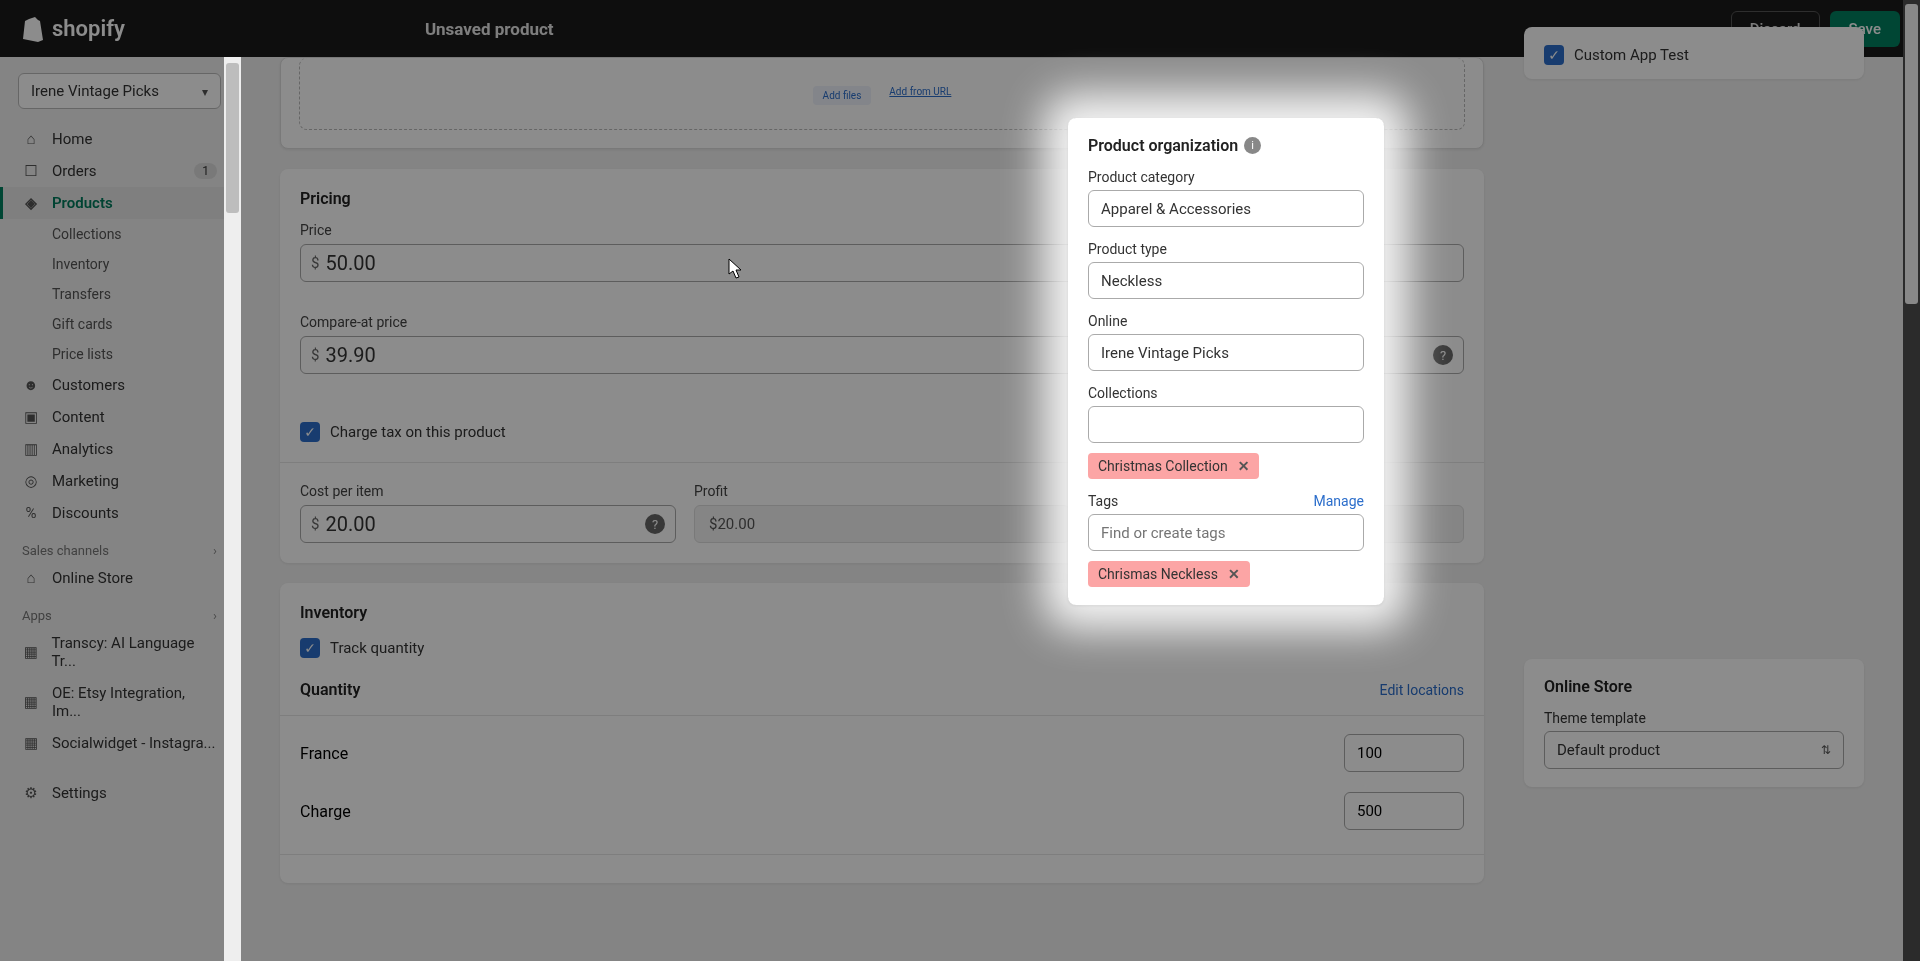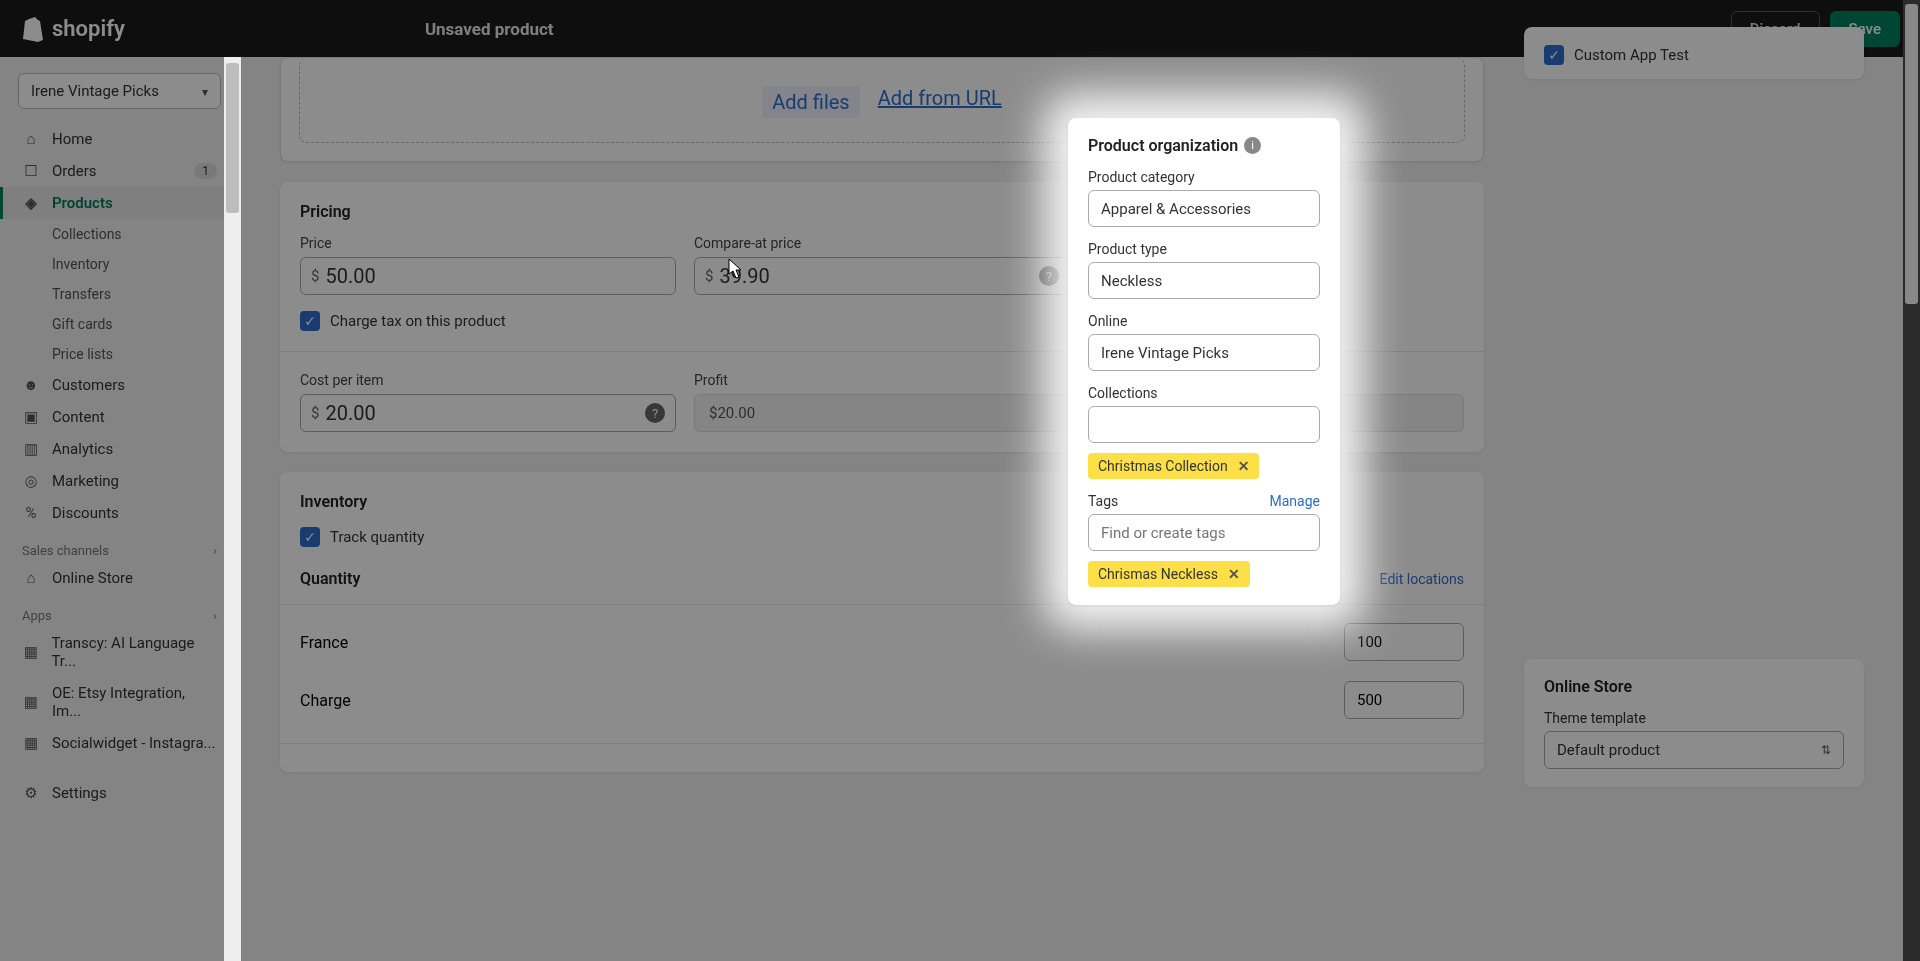--- a/index.html
+++ b/index.html
@@ -28,26 +28,26 @@
 .nav-item .badge { margin-left:auto; background:#ddd; border-radius:10px; font-size:12px; padding:1px 8px; color:#333;}
 .nav-section-label { padding:14px 22px 4px; font-size:13px; color:#777; display:flex; justify-content:space-between; align-items:center;}
 .nav-section-label .chev { color:#888; }
 
 
 #main { position:absolute; top:57px; left:240px; right:396px; bottom:0; overflow:hidden; padding:0 0 0 0; z-index:10;}
 .card { background:#fff; border-radius:8px; margin:20px 40px; padding:20px; box-shadow:0 1px 3px rgba(0,0,0,.08); }
 #media-card { margin-top:-60px; padding-bottom:20px; border:1px solid #ddd;}
 #media-drop { border:1px dashed #bbb; border-radius:8px; padding:28px 0 18px; text-align:center; margin:0 0 0 0;}
 #media-links { display:flex; gap:18px; justify-content:center; margin-bottom:6px;}
-#media-links a { color:#2c6ecb; font-size:20px; text-decoration:none;}
+#media-links a { color:#2c6ecb; font-size:10px; text-decoration:none;}
 #media-links .addfiles { background:#eef3fb; padding:4px 10px; border-radius:4px; color:#2c6ecb;}
 #media-hint { color:#888; font-size:13px; margin-top:4px;}
 
 .card h3 { font-size:16px; font-weight:600; color:#222; margin-bottom:14px;}
-.form-row { display:flex; gap:18px; }
+.form-row { display:flex; gap:32px;flex-direction:column; }
 .form-col { flex:1; }
 .label { font-size:14px; color:#444; margin-bottom:6px; display:block;}
 .money-input { display:flex; align-items:center; border:1px solid #aaa; border-radius:6px; height:38px; background:#fff; padding:0 10px; position:relative;}
 .money-input.readonly { background:#f3f3f3; border-color:#ddd;}
 .money-input .cur { color:#666; margin-right:6px; font-size:15px;}
 .money-input input { border:none; outline:none; flex:1; font-size:20px; color:#333; background:transparent;}
 .money-input .help { width:20px; height:20px; border-radius:50%; background:#666; color:#fff; font-size:13px; display:flex; align-items:center; justify-content:center; margin-left:auto;}
 .readonly-val { color:#555; font-size:15px; padding-left:4px;}
 
 .chk-row { display:flex; align-items:center; gap:10px; margin-top:16px;}
@@ -68,21 +68,21 @@
 
 #rightcol { position:absolute; top:57px; right:0; width:396px; bottom:0; z-index:10; padding-right:56px;}
 .rcard { background:#fff; border-radius:8px; margin:20px 0; padding:18px 20px; box-shadow:0 1px 3px rgba(0,0,0,.08);}
 #prodstatus-card { margin-top:-30px; padding-bottom:14px;}
 #org-card { position:relative; }
 .rcard h3 { font-size:16px; font-weight:600; color:#222;}
 .rlabel { font-size:14px; color:#333; margin-top:14px; margin-bottom:5px; display:block;}
 .rinput { width:100%; height:37px; border:1px solid #aaa; border-radius:6px; padding:0 12px; font-size:15px; color:#333; background:#fff;}
 .rselect { width:100%; height:38px; border:1px solid #aaa; border-radius:6px; padding:0 12px; font-size:15px; color:#333; background:#fff; display:flex; align-items:center; justify-content:space-between;}
 
-.chip { display:inline-flex; align-items:center; gap:10px; background:#fde047; border-radius:4px; padding:5px 10px; font-size:14px; color:#333; margin-top:10px;}
+.chip { display:inline-flex; align-items:center; gap:10px; background:#fca5a5; border-radius:4px; padding:5px 10px; font-size:14px; color:#333; margin-top:10px;}
 .chip .x { color:#555; cursor:pointer; font-weight:bold; font-size:14px;}
 
 .tags-head { display:flex; justify-content:space-between; align-items:center; margin-top:14px;}
 .info-icon { width:17px; height:17px; border-radius:50%; background:#888; color:#fff; font-size:11px; display:inline-flex; align-items:center; justify-content:center; margin-left:6px;}
 
 
 #highlight-slot { position:absolute; z-index:60; border-radius:10px; box-shadow: 0 0 40px 25px rgba(255,255,255,.9);}
 #highlight-slot .rcard { margin:0; }
 
 
@@ -300,21 +300,21 @@
     <span class="rlabel">Theme template</span>
     <div class="rselect">
       <span>Default product</span>
       <span style="font-size:12px;color:#555;">⇅</span>
     </div>
   </div>
 </div>
 
 <div id="dim"></div>
 
-<div id="highlight-slot" style="top:118px; left:1068px; width:272px;">
+<div id="highlight-slot" style="top:118px; left:1068px; width:316px;">
   <div class="rcard" id="org-card">
     <div style="display:flex; align-items:center;">
       <h3>Product organization</h3>
       <span class="info-icon">i</span>
     </div>
 
     <span class="rlabel">Product category</span>
     <input class="rinput" value="Apparel &amp; Accessories" style="">
 
     <span class="rlabel">Product type</span>

